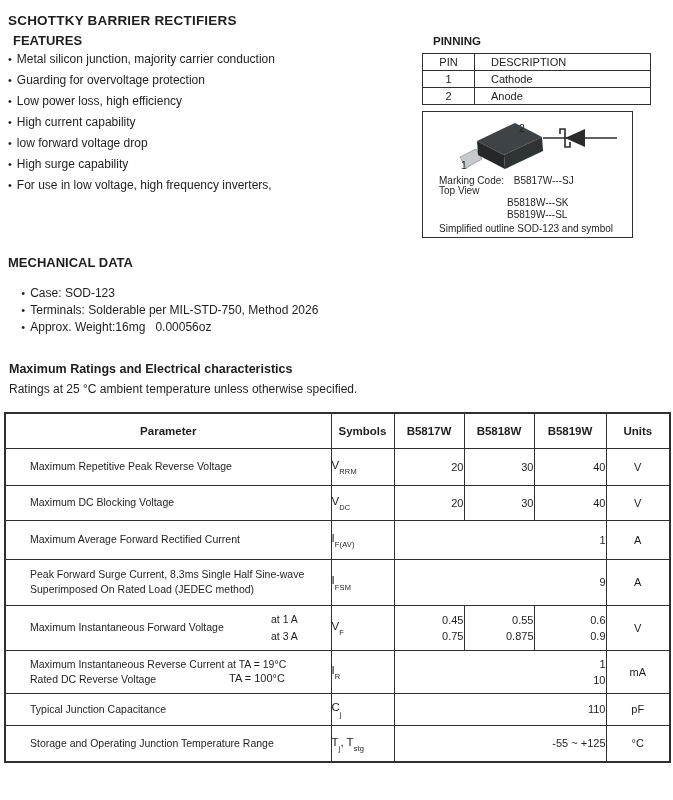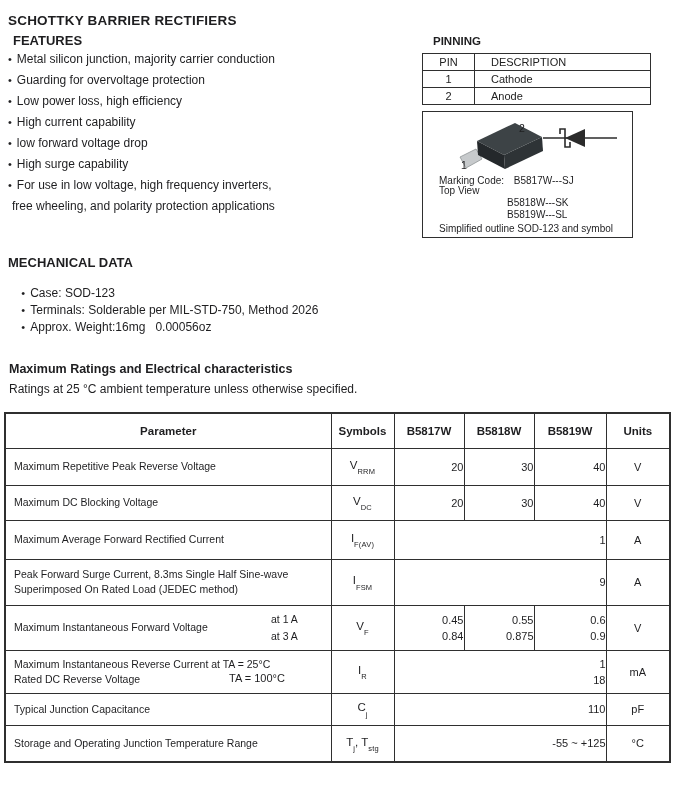--- a/index.html
+++ b/index.html
@@ -31,22 +31,22 @@
   
   .outline-box{left:422px;top:103px;width:209px;height:125px;border:1.5px solid #2f2f2f;}
   .outline-text{position:absolute;font-size:10px;color:#1e1e20;white-space:nowrap;}
   .pin-label{position:absolute;font-size:10.5px;color:#1e1e20;}
 
   
   .ratings-table{position:absolute;left:4px;top:404px;border-collapse:collapse;table-layout:fixed;
         width:665px;border:2px solid #2f2f2f;}
   .ratings-table th,.ratings-table td{border:1px solid #2f2f2f;padding:0;vertical-align:middle;}
   .ratings-table th{font-size:11.5px;font-weight:bold;text-align:center;}
-  td.p{font-size:10.5px;text-align:left;padding-left:8px;line-height:1.4;position:relative;}
-  td.s{font-size:11.5px;text-align:center;}
+  td.p{font-size:10.5px;text-align:left;padding-left:24px;line-height:1.4;position:relative;}
+  td.s{font-size:11.5px;text-align:left;}
   td.s sub{font-size:7.5px;position:relative;top:2px;letter-spacing:.2px;}
   td.v{font-size:11px;text-align:right;line-height:16px;}
   td.u{font-size:11px;text-align:center;}
   .cond-block{position:absolute;left:265px;top:50%;transform:translateY(-50%);
         font-size:10.5px;line-height:17px;text-align:left;}
   .cond-abs{position:absolute;left:223px;font-size:11px;}
   .two-line div{line-height:16px;}
 </style>
 </head>
 <body>
@@ -70,21 +70,20 @@
   </div>
   <div class="abs feat-item" style="top:128px">
     <span class="bullet">•</span><span>low forward voltage drop</span>
   </div>
   <div class="abs feat-item" style="top:149px">
     <span class="bullet">•</span><span>High surge capability</span>
   </div>
   <div class="abs feat-item" style="top:170px">
     <span class="bullet">•</span><span>For use in low voltage, high frequency inverters,</span>
   </div>
-  <div class="abs feat-cont" style="top:191px">free wheeling, and polarity protection applications</div>
 
   <div class="abs pin-head">PINNING</div>
   <table class="pin-table">
     <tbody>
         <tr>
       <th class="pin-col1">PIN</th>
       <th class="pin-col2">DESCRIPTION</th>
     </tr>
     <tr>
       <td class="pin-col1">1</td>
@@ -196,43 +195,43 @@
       <td class="p">
         <span>Maximum Instantaneous Forward Voltage</span>
         <div class="cond-block">
           <div>at 1 A</div>
           <div>at 3 A</div>
         </div>
       </td>
       <td class="s"><span>V</span><sub>F</sub></td>
       <td class="v two-line">
         <div>0.45</div>
-        <div>0.84</div>
+        <div>0.75</div>
       </td>
       <td class="v two-line">
         <div>0.55</div>
         <div>0.875</div>
       </td>
       <td class="v two-line">
         <div>0.6</div>
         <div>0.9</div>
       </td>
       <td class="u">V</td>
     </tr>
 
     <tr style="height:43px">
       <td class="p">
-        <div>Maximum Instantaneous Reverse Current at TA = 25°C</div>
+        <div>Maximum Instantaneous Reverse Current at TA = 19°C</div>
         <div>Rated DC Reverse Voltage</div>
         <span class="cond-abs" style="bottom:6px;">TA = 100°C</span>
       </td>
       <td class="s"><span>I</span><sub>R</sub></td>
       <td class="v two-line" colspan="3">
         <div>1</div>
-        <div>18</div>
+        <div>10</div>
       </td>
       <td class="u">mA</td>
     </tr>
 
     <tr style="height:32px">
       <td class="p">Typical Junction Capacitance</td>
       <td class="s"><span>C</span><sub>j</sub></td>
       <td class="v" colspan="3">110</td>
       <td class="u">pF</td>
     </tr>

